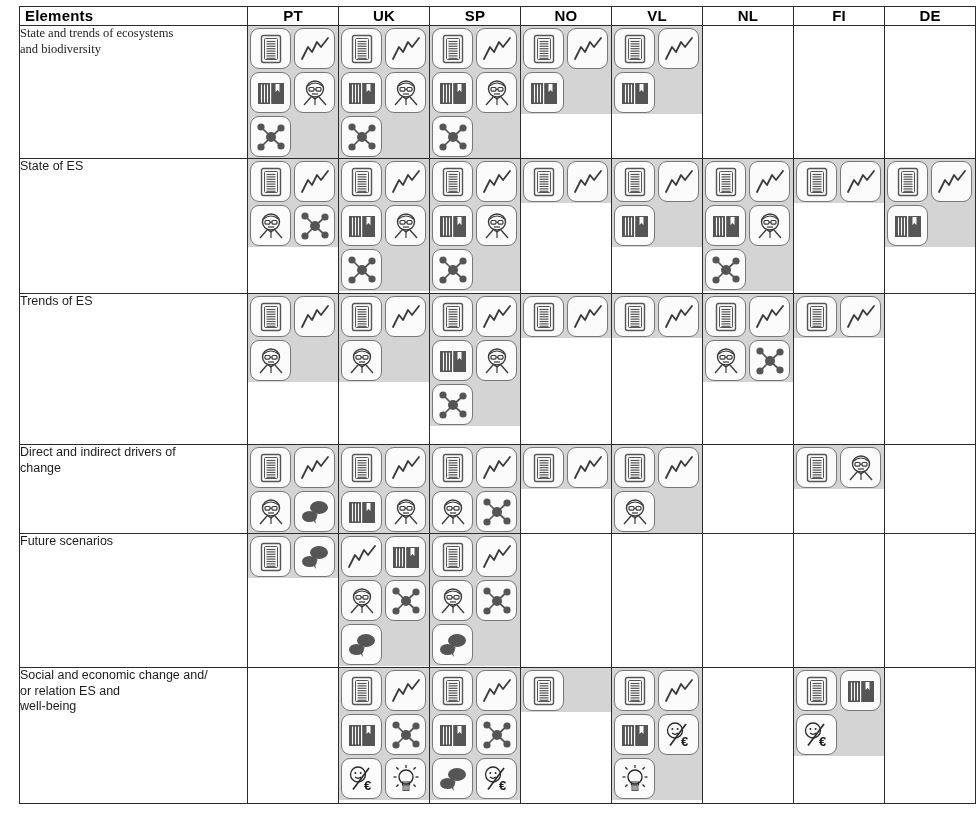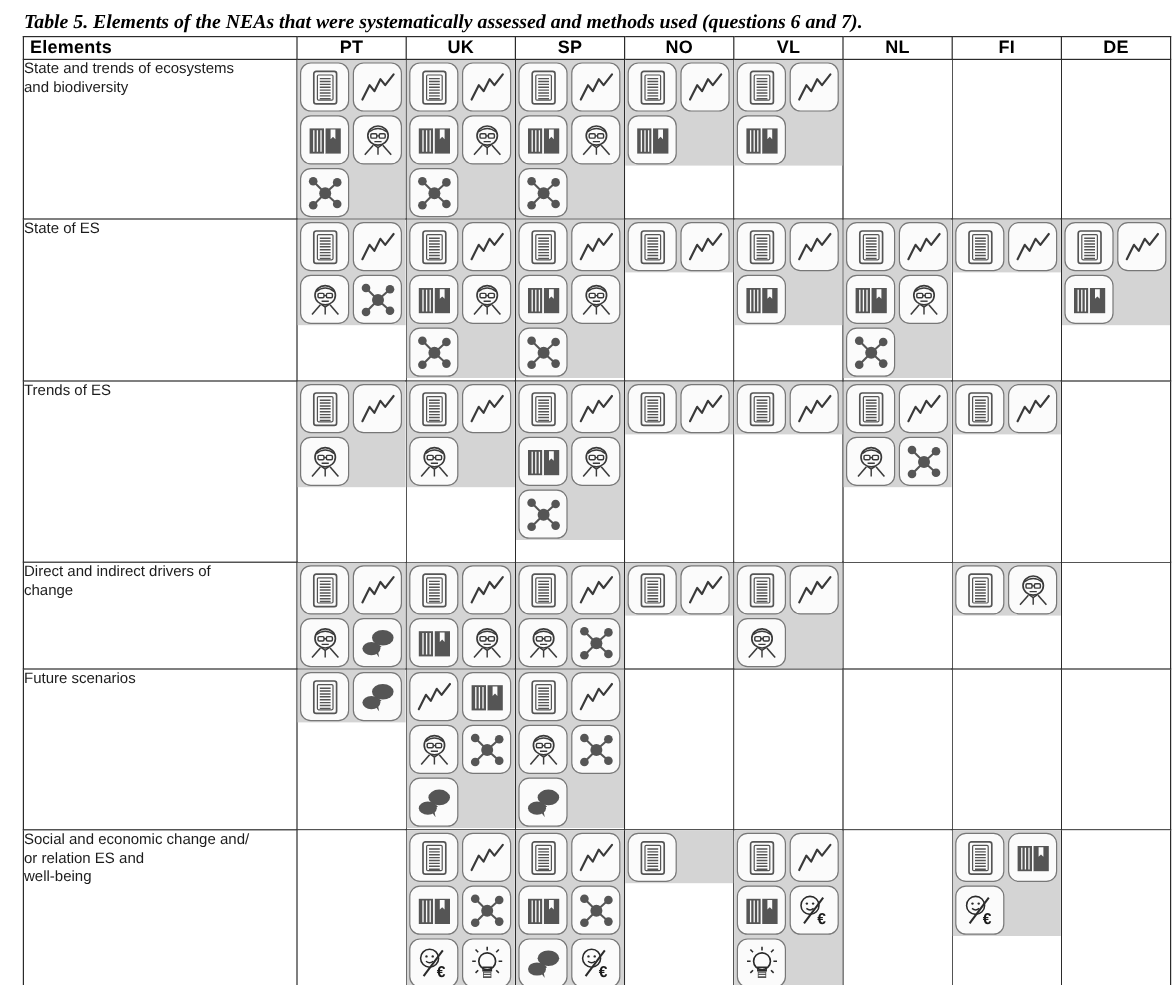--- a/index.html
+++ b/index.html
@@ -86,33 +86,32 @@
     border-radius: 9px;
     margin: 2px 1px 1px 2px;
     display: flex;
     align-items: center;
     justify-content: center;
     flex: 0 0 auto;
   }
   .icon svg { display: block; }
 
   
-  tr.r0 { height: 116px; }
+  tr.r0 { height: 116px; font-family: Liberation Serif, serif; }
   tr.r1 { height: 135px; }
   tr.r2 { height: 151px; }
   tr.r3 { height: 85px; }
   tr.r4 { height: 134px; }
   tr.r5 { height: 136px; }
 </style>
 </head>
 <body>
 
 <div id="page">
 
-  <div class="table-caption">Table 5. Elements of the NEAs that were systematically assessed and methods used (questions 6 and 7).</div>
 
   <table class="nea">
     <thead>
       <tr>
         <th class="elements-head" style="width:222px;">Elements</th>
         <th style="width:90px;">PT</th>
         <th style="width:90px;">UK</th>
         <th style="width:90px;">SP</th>
         <th style="width:90px;">NO</th>
         <th style="width:90px;">VL</th>

